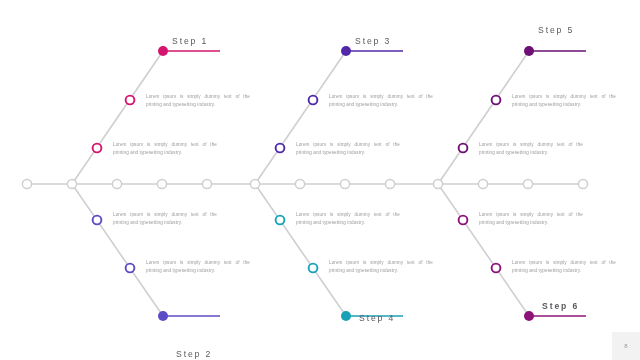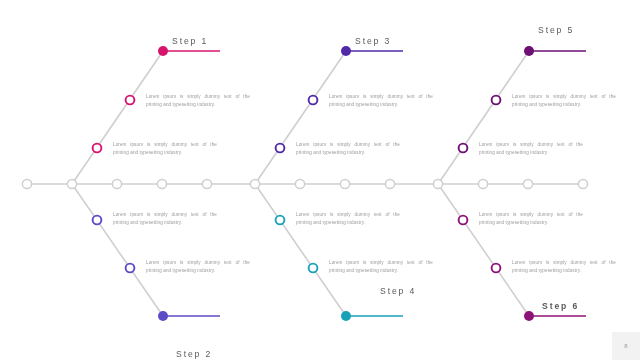--- a/index.html
+++ b/index.html
@@ -88,21 +88,21 @@
   <div id="overlay">
       <div class="step-label" style="left: 172px; top: 36px;">Step 1</div>
       <div class="desc" style="left: 146px; top: 93px;">Lorem ipsum is simply dummy text of the printing and typesetting industry.</div>
       <div class="desc" style="left: 113px; top: 141px;">Lorem ipsum is simply dummy text of the printing and typesetting industry.</div>
       <div class="step-label" style="left: 176px; top: 301px; margin-top: 48px;">Step 2</div>
       <div class="desc" style="left: 146px; top: 259px;">Lorem ipsum is simply dummy text of the printing and typesetting industry.</div>
       <div class="desc" style="left: 113px; top: 211px;">Lorem ipsum is simply dummy text of the printing and typesetting industry.</div>
       <div class="step-label" style="left: 355px; top: 36px;">Step 3</div>
       <div class="desc" style="left: 329px; top: 93px;">Lorem ipsum is simply dummy text of the printing and typesetting industry.</div>
       <div class="desc" style="left: 296px; top: 141px;">Lorem ipsum is simply dummy text of the printing and typesetting industry.</div>
-      <div class="step-label" style="left: 359px; top: 286px; margin-left: 21px;">Step 4</div>
+      <div class="step-label" style="left: 359px; top: 313px;">Step 4</div>
       <div class="desc" style="left: 329px; top: 259px;">Lorem ipsum is simply dummy text of the printing and typesetting industry.</div>
       <div class="desc" style="left: 296px; top: 211px;">Lorem ipsum is simply dummy text of the printing and typesetting industry.</div>
       <div class="step-label" style="left: 538px; top: 25px;">Step 5</div>
       <div class="desc" style="left: 512px; top: 93px;">Lorem ipsum is simply dummy text of the printing and typesetting industry.</div>
       <div class="desc" style="left: 479px; top: 141px;">Lorem ipsum is simply dummy text of the printing and typesetting industry.</div>
       <div class="step-label" style="left: 542px; top: 301px; font-weight: bold;">Step 6</div>
       <div class="desc" style="left: 512px; top: 259px;">Lorem ipsum is simply dummy text of the printing and typesetting industry.</div>
       <div class="desc" style="left: 479px; top: 211px;">Lorem ipsum is simply dummy text of the printing and typesetting industry.</div>
     </div>
 </div>

